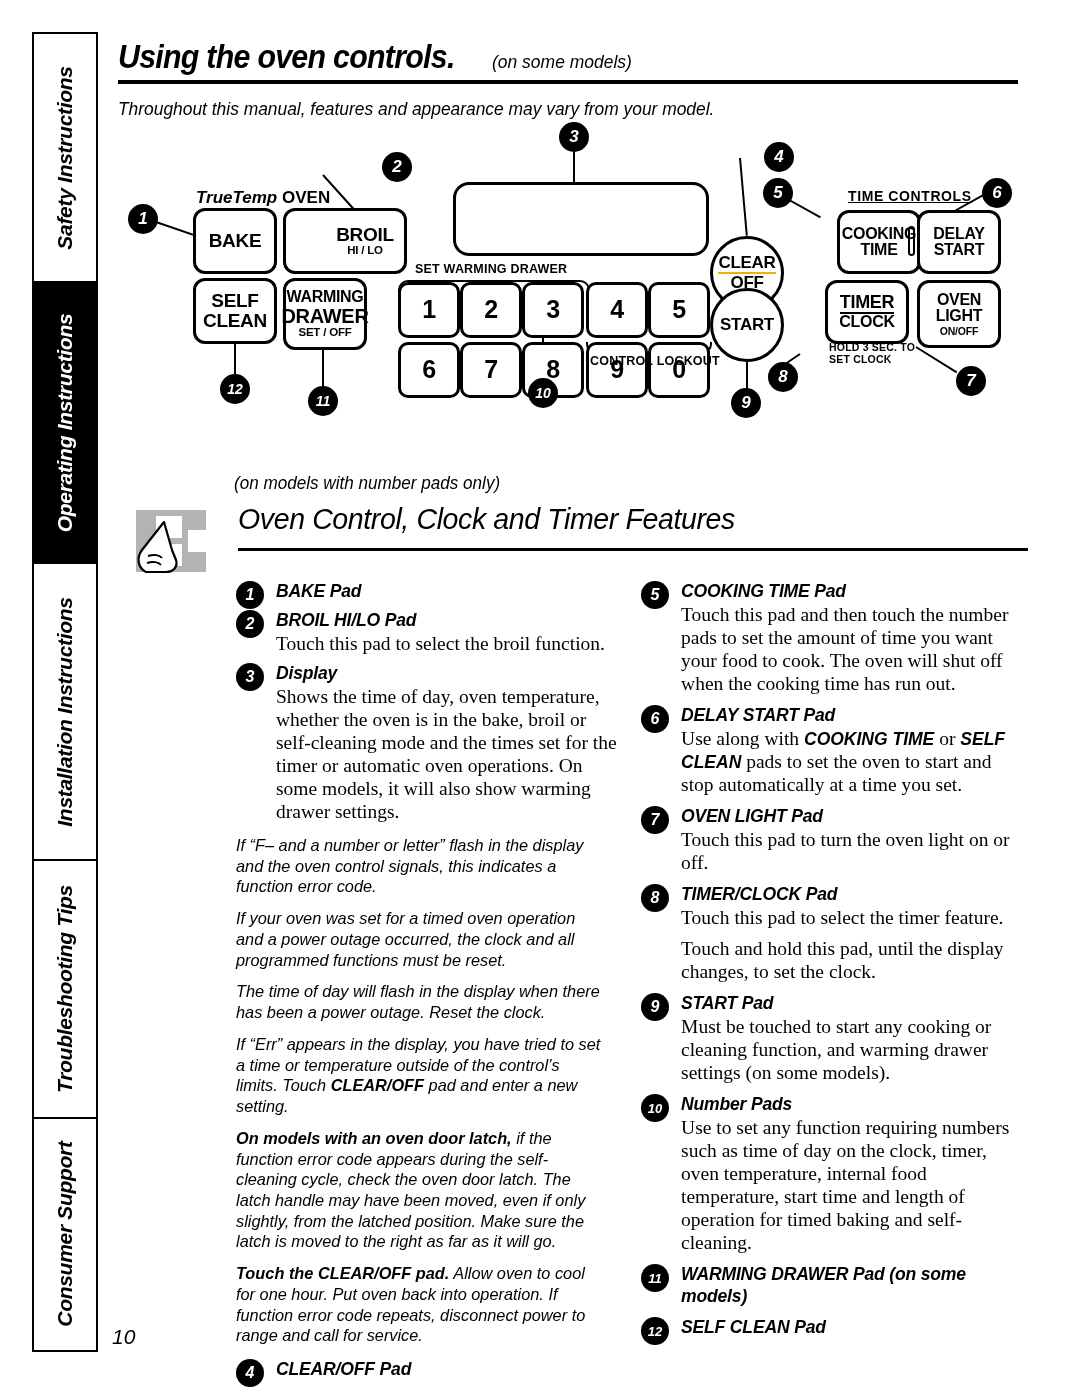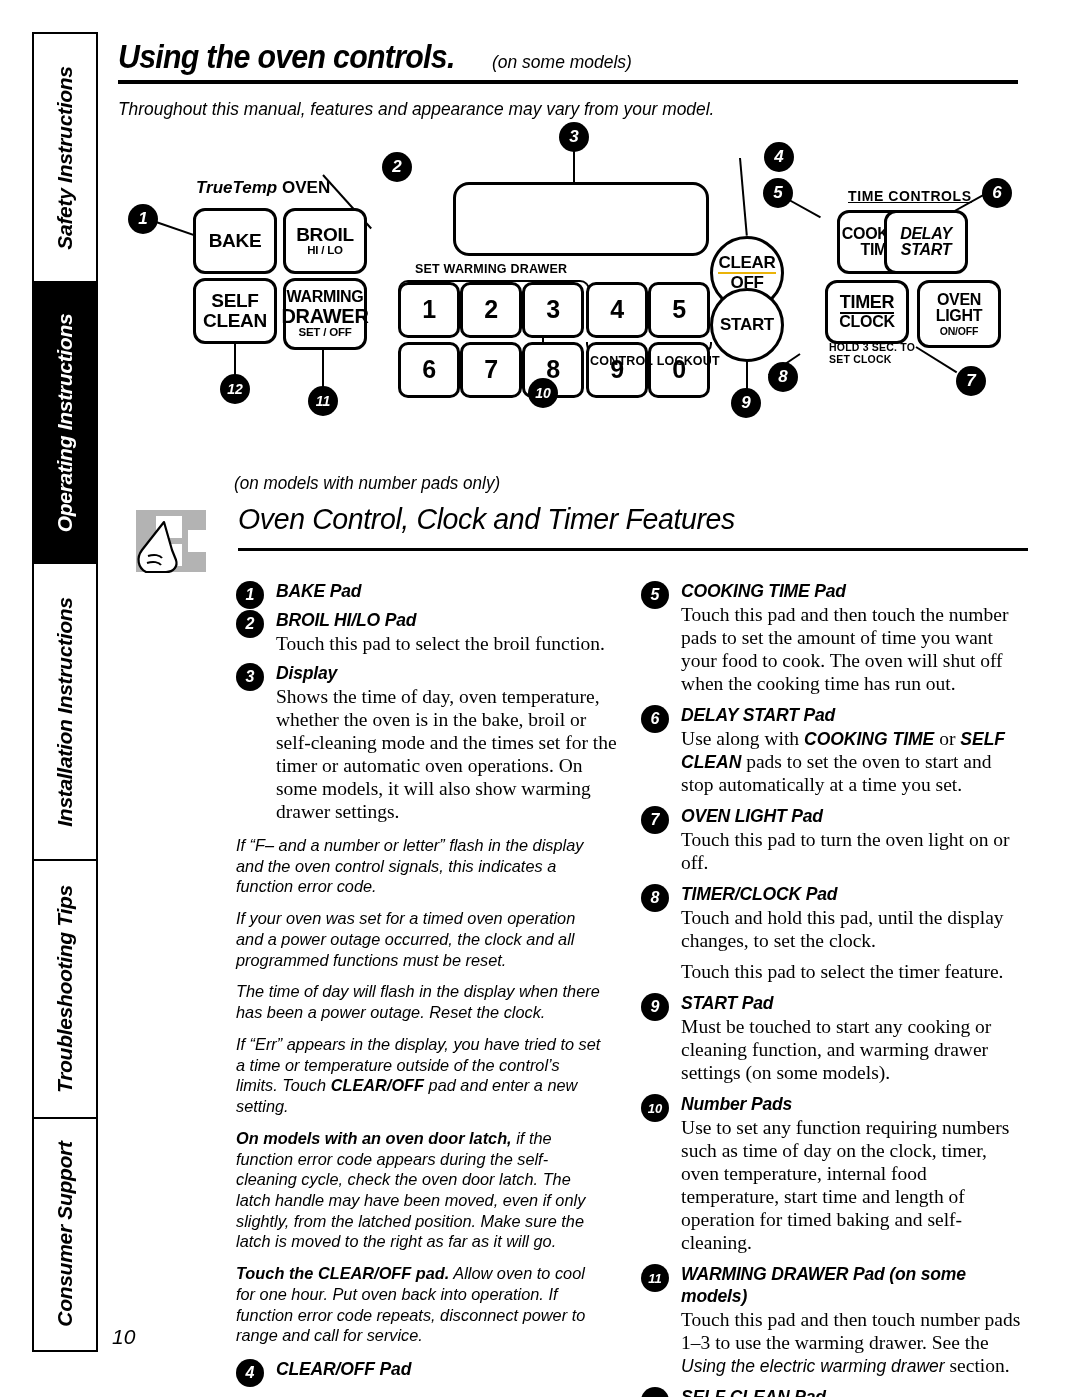--- a/index.html
+++ b/index.html
@@ -181,42 +181,42 @@
 
   <div id="title-row">
     <span id="page-title">Using the oven controls.</span>
     <span id="page-subtitle">(on some models)</span>
   </div>
   <div id="title-rule"></div>
   <div id="intro">Throughout this manual, features and appearance may vary from your model.</div>
 
   <div id="diagram">
 
-    <div class="brandtxt" style="left:78px;top:48px;">
+    <div class="brandtxt" style="left:78px;top:58px;">
       <span class="it">TrueTemp</span>
       <span>OVEN</span>
     </div>
 
     <div class="leader" style="left:38px;top:91px;width:58px;height:2px;transform:rotate(19deg);transform-origin:left center;"></div>
     <div class="leader" style="left:205px;top:44px;width:72px;height:2px;transform:rotate(48deg);transform-origin:left center;"></div>
     <div class="leader" style="left:116px;top:198px;width:2px;height:50px;"></div>
     <div class="leader" style="left:204px;top:210px;width:2px;height:50px;"></div>
     <div class="leader" style="left:424px;top:200px;width:2px;height:52px;"></div>
     <div class="leader" style="left:455px;top:8px;width:2px;height:44px;"></div>
     <div class="leader" style="left:621px;top:28px;width:2px;height:78px;transform:rotate(-5deg);transform-origin:top center;"></div>
     <div class="leader" style="left:664px;top:65px;width:44px;height:2px;transform:rotate(29deg);transform-origin:left center;"></div>
     <div class="leader" style="left:833px;top:82px;width:44px;height:2px;transform:rotate(-29deg);transform-origin:left center;"></div>
     <div class="leader" style="left:798px;top:216px;width:48px;height:2px;transform:rotate(32deg);transform-origin:left center;"></div>
     <div class="leader" style="left:682px;top:223px;width:38px;height:2px;transform:rotate(146deg);transform-origin:left center;"></div>
     <div class="leader" style="left:628px;top:218px;width:2px;height:44px;"></div>
 
     <div class="pad" style="left:75px;top:78px;width:78px;height:60px;">
       <span class="l1">BAKE</span>
     </div>
-    <div class="pad" style="left:165px;top:78px;width:78px;height:60px;">
+    <div class="pad" style="left:165px;top:78px;width:78px;height:60px;padding-left:40px;">
       <span class="l1">BROIL</span>
       <span class="sub">HI / LO</span>
     </div>
     <div class="pad" style="left:75px;top:148px;width:78px;height:60px;">
       <span class="l1">SELF</span>
       <span class="l2">CLEAN</span>
     </div>
     <div class="pad" style="left:165px;top:148px;width:78px;height:66px;">
       <span class="l1" style="font-size:16px;">WARMING</span>
       <span class="l2" style="font-size:20px;">DRAWER</span>
@@ -241,21 +241,21 @@
     <div class="pad round" style="left:592px;top:158px;width:68px;height:68px;">
       <span class="l1" style="font-size:17px;">START</span>
     </div>
 
     <div class="smalllabel" style="left:730px;top:58px;font-size:14px;letter-spacing:0.6px;text-decoration:underline;">TIME CONTROLS</div>
     <div class="pad" style="left:707px;top:80px;width:78px;height:58px;margin-left:12px;">
       <span class="l1" style="font-size:16px;">COOKING</span>
       <span class="l2" style="font-size:16px;">TIME</span>
     </div>
     <div class="vbar" style="left:790px;top:96px;width:3px;height:26px;"></div>
-    <div class="pad" style="left:766px;top:80px;width:78px;height:58px;font-style:italic;">
+    <div class="pad" style="left:799px;top:80px;width:78px;height:58px;">
       <span class="l1" style="font-size:16px;">DELAY</span>
       <span class="l2" style="font-size:16px;">START</span>
     </div>
 
     <div class="pad" style="left:707px;top:150px;width:78px;height:58px;">
       <span class="l1" style="font-size:18px;border-bottom:2px solid #000;line-height:1.05;">TIMER</span>
       <span class="l2" style="font-size:16px;">CLOCK</span>
     </div>
     <div class="smalllabel" style="left:711px;top:212px;font-size:10.5px;line-height:1.12;">
       <span>HOLD 3 SEC. TO</span><br>
@@ -374,37 +374,36 @@
             <p>Use along with <b>COOKING TIME</b> or <b>SELF CLEAN</b> pads to set the oven to start and stop automatically at a time you set.</p>
           </div>
           <div class="entry" style="margin-bottom: 9px;">
             <div class="num">7</div>
             <h4>OVEN LIGHT Pad</h4>
             <p>Touch this pad to turn the oven light on or off.</p>
           </div>
           <div class="entry" style="margin-bottom: 9px;">
             <div class="num">8</div>
             <h4>TIMER/CLOCK Pad</h4>
+            <p>Touch this pad to select the timer feature.</p>
             <p>Touch and hold this pad, until the display changes, to set the clock.</p>
-            <p>Touch this pad to select the timer feature.</p>
           </div>
           <div class="entry" style="margin-bottom: 9px;">
             <div class="num">9</div>
             <h4>START Pad</h4>
             <p>Must be touched to start any cooking or cleaning function, and warming drawer settings (on some models).</p>
           </div>
           <div class="entry" style="margin-bottom: 9px;">
             <div class="num two">10</div>
             <h4>Number Pads</h4>
             <p>Use to set any function requiring numbers such as time of day on the clock, timer, oven temperature, internal food temperature, start time and length of operation for timed baking and self-cleaning.</p>
           </div>
           <div class="entry" style="margin-bottom: 9px;">
             <div class="num two">11</div>
             <h4>WARMING DRAWER Pad (on some models)</h4>
-            <p>Touch this pad and then touch number pads 1–3 to use the warming drawer. See the <i class="sans">Using the electric warming drawer</i> section.</p>
           </div>
           <div class="entry" style="margin-bottom: 9px;">
             <div class="num two">12</div>
             <h4>SELF CLEAN Pad</h4>
           </div>
         </div>
     </div>
   </div>
 </div>
 

